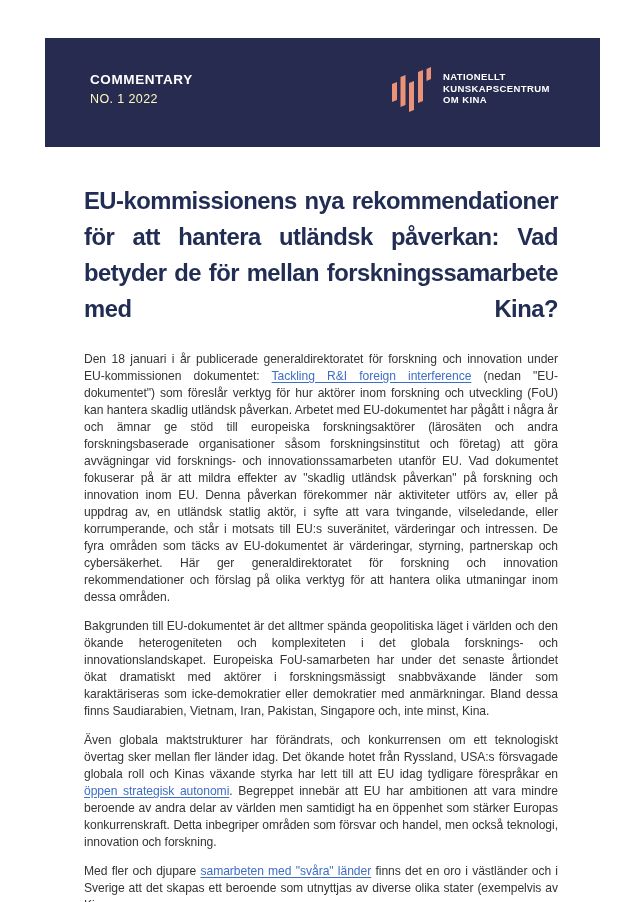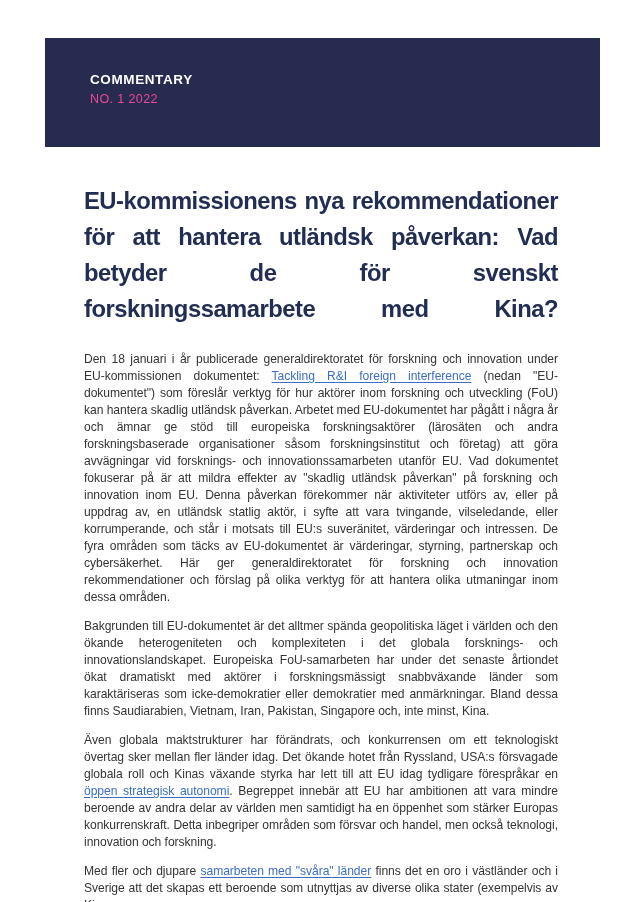--- a/index.html
+++ b/index.html
@@ -15,21 +15,21 @@
   .banner {
     position: absolute; left: 45px; top: 38px;
     width: 555px; height: 109px;
     background: #272B4F;
   }
   .kicker-block { position: absolute; left: 45px; top: 34px; color: #ffffff; }
   .kicker {
     font-size: 13.5px; font-weight: 700; letter-spacing: 0.6px;
     color: #ffffff; margin-bottom: 5px;
   }
-  .issue { font-size: 12.5px; font-weight: 400; letter-spacing: 0.4px; color: #ec4899; }
+  .issue { font-size: 12.5px; font-weight: 400; letter-spacing: 0.4px; color: #fef9c3; }
 
   .logo { position: absolute; left: 344px; top: 24px; display: flex; align-items: flex-start; }
   .logo-bars { display: block; margin-top: 3px; }
   .logo-text {
     margin-left: 9px; margin-top: 9px;
     color: #ffffff; font-size: 9.5px; font-weight: 700;
     line-height: 11.5px; letter-spacing: 0.4px;
   }
 
   
@@ -62,23 +62,37 @@
 </head>
 <body>
 
 <div class="page">
 
   <header class="banner">
     <div class="kicker-block">
       <div class="kicker">COMMENTARY</div>
       <div class="issue">NO. 1 2022</div>
     </div>
+    <div class="logo">
+      <svg class="logo-bars" width="45" height="49" viewBox="0 0 45 49" aria-hidden="true">
+        <polygon points="3,19 8,17 8,35 3,37" fill="#EB9379"></polygon>
+        <polygon points="11.5,12 16.5,10 16.5,40 11.5,42" fill="#EB9379"></polygon>
+        <polygon points="20,18 25,16 25,45 20,47" fill="#EB9379"></polygon>
+        <polygon points="29,7 34,5 34,36 29,38" fill="#EB9379"></polygon>
+        <polygon points="37.5,4 42,2 42,14 37.5,16" fill="#EB9379"></polygon>
+      </svg>
+      <div class="logo-text">
+        <div>NATIONELLT</div>
+        <div>KUNSKAPSCENTRUM</div>
+        <div>OM KINA</div>
+      </div>
+    </div>
   </header>
 
   <main class="content">
-    <h1 class="article-title">EU-kommissionens nya rekommendationer för att hantera utländsk påverkan: Vad betyder de för svenskt forskningssamarbete med Kina?</h1>
+    <h1 class="article-title">EU-kommissionens nya rekommendationer för att hantera utländsk påverkan: Vad betyder de för mellan forskningssamarbete med Kina?</h1>
     <p class="body-par"><span>Den 18 januari i år publicerade generaldirektoratet för forskning och innovation under EU-kommissionen dokumentet: </span><a href="#" class="doc-link">Tackling R&amp;I foreign interference</a><span> (nedan "EU-dokumentet") som föreslår verktyg för hur aktörer inom forskning och utveckling (FoU) kan hantera skadlig utländsk påverkan. Arbetet med EU-dokumentet har pågått i några år och ämnar ge stöd till europeiska forskningsaktörer (lärosäten och andra forskningsbaserade organisationer såsom forskningsinstitut och företag) att göra avvägningar vid forsknings- och innovationssamarbeten utanför EU. Vad dokumentet fokuserar på är att mildra effekter av "skadlig utländsk påverkan" på forskning och innovation inom EU. Denna påverkan förekommer när aktiviteter utförs av, eller på uppdrag av, en utländsk statlig aktör, i syfte att vara tvingande, vilseledande, eller korrumperande, och står i motsats till EU:s suveränitet, värderingar och intressen. De fyra områden som täcks av EU-dokumentet är värderingar, styrning, partnerskap och cybersäkerhet. Här ger generaldirektoratet för forskning och innovation rekommendationer och förslag på olika verktyg för att hantera olika utmaningar inom dessa områden.</span></p>
     <p class="body-par"><span>Bakgrunden till EU-dokumentet är det alltmer spända geopolitiska läget i världen och den ökande heterogeniteten och komplexiteten i det globala forsknings- och innovationslandskapet. Europeiska FoU-samarbeten har under det senaste årtiondet ökat dramatiskt med aktörer i forskningsmässigt snabbväxande länder som karaktäriseras som icke-demokratier eller demokratier med anmärkningar. Bland dessa finns Saudiarabien, Vietnam, Iran, Pakistan, Singapore och, inte minst, Kina.</span></p>
     <p class="body-par"><span>Även globala maktstrukturer har förändrats, och konkurrensen om ett teknologiskt övertag sker mellan fler länder idag. Det ökande hotet från Ryssland, USA:s försvagade globala roll och Kinas växande styrka har lett till att EU idag tydligare förespråkar en </span><a href="#" class="doc-link">öppen strategisk autonomi</a><span>. Begreppet innebär att EU har ambitionen att vara mindre beroende av andra delar av världen men samtidigt ha en öppenhet som stärker Europas konkurrenskraft. Detta inbegriper områden som försvar och handel, men också teknologi, innovation och forskning.</span></p>
     <p class="body-par"><span>Med fler och djupare </span><a href="#" class="doc-link">samarbeten med "svåra" länder</a><span> finns det en oro i västländer och i Sverige att det skapas ett beroende som utnyttjas av diverse olika stater (exempelvis av Kina,</span></p>
   </main>
 
 </div>
 
 </body></html>

